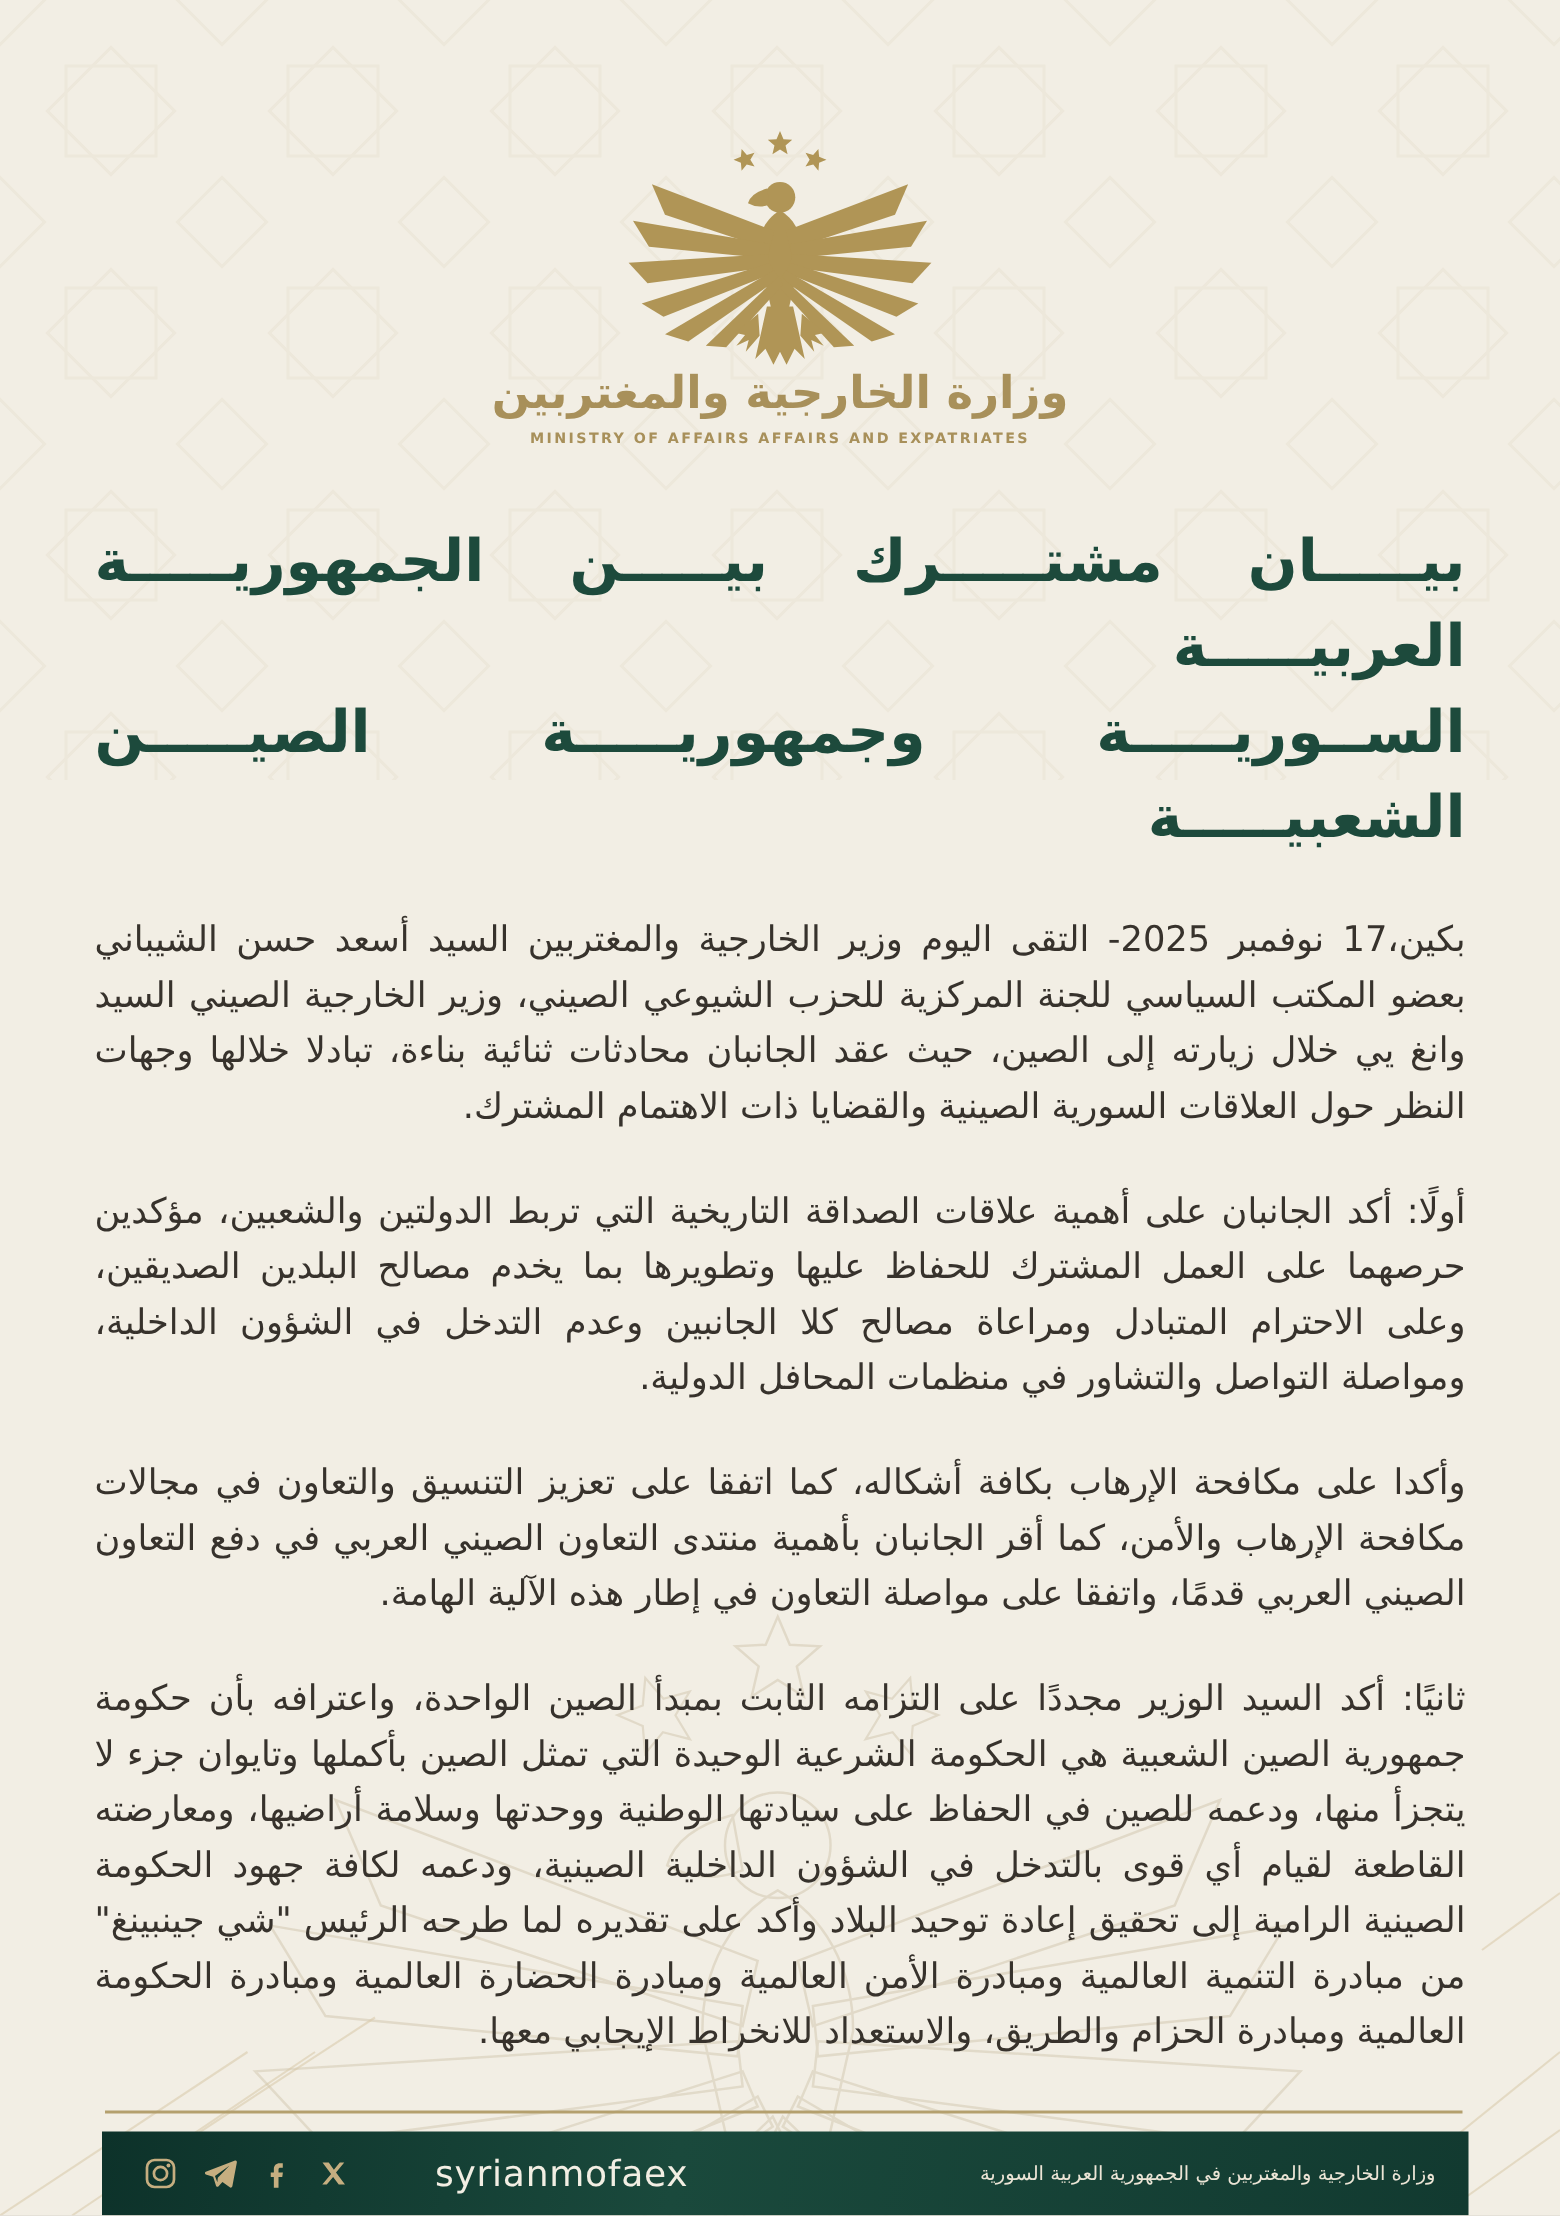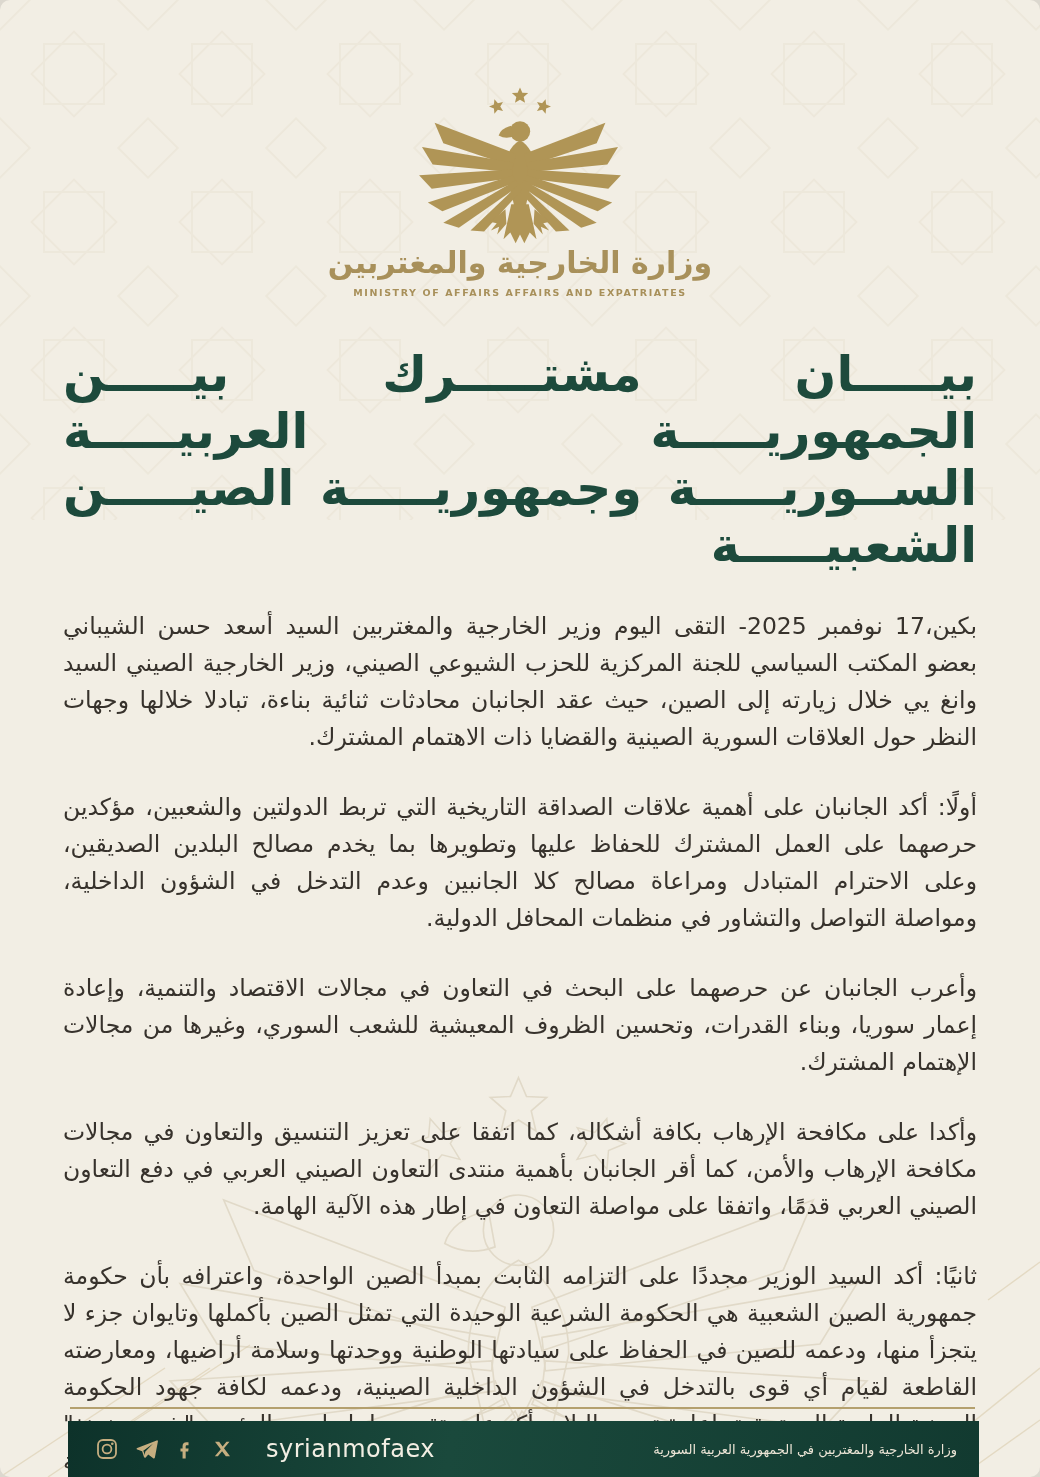--- a/index.html
+++ b/index.html
@@ -1,40 +1,39 @@
 <!DOCTYPE html>
 <html><head>
 <meta charset="utf-8">
 <style>
   html,body{margin:0;padding:0;background:#dcd8cf;}
   .page{
     position:relative; width:1040px; height:1477px; margin:0 auto;
     background:#f2eee4; overflow:hidden;
     font-family:"DejaVu Sans","Liberation Sans",sans-serif;
-    border-radius:10px;
   }
   .bg-svg{position:absolute;left:0;top:0;width:1040px;height:1477px;pointer-events:none;}
   .content{position:relative;z-index:2;}
 
   
   .logo-block{padding-top:84px;text-align:center;}
   .emblem-svg{display:block;margin:0 auto;}
   .calligraphy{
     margin-top:-4px; color:#a8905a; font-size:30px; font-weight:bold;
     direction:rtl; letter-spacing:0;
   }
   .ministry-en{
     margin-top:7px; color:#a8905a; font-size:9.5px; font-weight:bold;
     letter-spacing:1.6px;
   }
 
   
   .title{
     margin:48px 63px 0; color:#1d4a3c; font-weight:bold;
-    font-size:49px; line-height:57px; direction:rtl;
+    font-size:39px; line-height:57px; direction:rtl;
   }
   .title .tline{
     display:block; text-align:justify; text-align-last:justify;
     -moz-text-align-last:justify;
   }
 
   
   .body{
     margin:34px 63px 0; direction:rtl; color:#37322c;
     font-size:23.5px; line-height:37px; text-align:justify;
@@ -49,21 +48,21 @@
   }
   .footer-bar{
     position:absolute; left:68px; right:61px; top:1421px; bottom:0; z-index:3;
     background:linear-gradient(100deg,#0d322a 0%,#1a493c 42%,#123a30 100%);
     display:flex; align-items:center; justify-content:space-between;
     padding:0 22px 0 28px; box-sizing:border-box;
   }
   .social-group{display:flex; align-items:center; gap:17px;}
   .social-group svg{display:block;}
   .handle{
-    margin-left:16px; color:#f2eee3; font-size:24px; letter-spacing:.5px;
+    margin-left:40px; color:#f2eee3; font-size:24px; letter-spacing:.5px;
   }
   .footer-right{
     direction:rtl; text-align:center; color:#ece5d6;
     font-size:13px; line-height:21px;
   }
 </style>
 </head>
 <body>
 
 <div class="page">
@@ -132,21 +131,20 @@
     </div>
 
     <h1 class="title">
       <span class="tline">بيـــــان مشتـــــرك بيـــــن الجمهوريـــــة العربيـــــة</span>
       <span class="tline">الســوريـــــة وجمهوريـــــة الصيـــــن الشعبيـــــة</span>
     </h1>
 
     <div class="body">
       <p>بكين،17 نوفمبر 2025- التقى اليوم وزير الخارجية والمغتربين السيد أسعد حسن الشيباني بعضو المكتب السياسي للجنة المركزية للحزب الشيوعي الصيني، وزير الخارجية الصيني السيد وانغ يي خلال زيارته إلى الصين، حيث عقد الجانبان محادثات ثنائية بناءة، تبادلا خلالها وجهات النظر حول العلاقات السورية الصينية والقضايا ذات الاهتمام المشترك.</p>
       <p>أولًا: أكد الجانبان على أهمية علاقات الصداقة التاريخية التي تربط الدولتين والشعبين، مؤكدين حرصهما على العمل المشترك للحفاظ عليها وتطويرها بما يخدم مصالح البلدين الصديقين، وعلى الاحترام المتبادل ومراعاة مصالح كلا الجانبين وعدم التدخل في الشؤون الداخلية، ومواصلة التواصل والتشاور في منظمات المحافل الدولية.</p>
-      <p>وأعرب الجانبان عن حرصهما على البحث في التعاون في مجالات الاقتصاد والتنمية، وإعادة إعمار سوريا، وبناء القدرات، وتحسين الظروف المعيشية للشعب السوري، وغيرها من مجالات الإهتمام المشترك.</p>
       <p>وأكدا على مكافحة الإرهاب بكافة أشكاله، كما اتفقا على تعزيز التنسيق والتعاون في مجالات مكافحة الإرهاب والأمن، كما أقر الجانبان بأهمية منتدى التعاون الصيني العربي في دفع التعاون الصيني العربي قدمًا، واتفقا على مواصلة التعاون في إطار هذه الآلية الهامة.</p>
       <p>ثانيًا: أكد السيد الوزير مجددًا على التزامه الثابت بمبدأ الصين الواحدة، واعترافه بأن حكومة جمهورية الصين الشعبية هي الحكومة الشرعية الوحيدة التي تمثل الصين بأكملها وتايوان جزء لا يتجزأ منها، ودعمه للصين في الحفاظ على سيادتها الوطنية ووحدتها وسلامة أراضيها، ومعارضته القاطعة لقيام أي قوى بالتدخل في الشؤون الداخلية الصينية، ودعمه لكافة جهود الحكومة الصينية الرامية إلى تحقيق إعادة توحيد البلاد وأكد على تقديره لما طرحه الرئيس "شي جينبينغ" من مبادرة التنمية العالمية ومبادرة الأمن العالمية ومبادرة الحضارة العالمية ومبادرة الحكومة العالمية ومبادرة الحزام والطريق، والاستعداد للانخراط الإيجابي معها.</p>
     </div>
 
   </div>
 
   <div class="footer-rule"></div>
   <div class="footer-bar">
     <div class="social-group">
       <svg width="22" height="22" viewBox="0 0 22 22">

